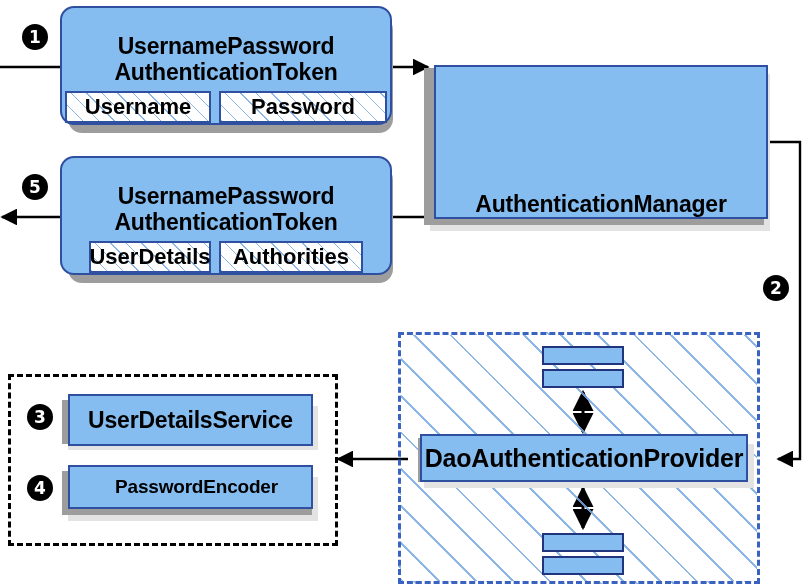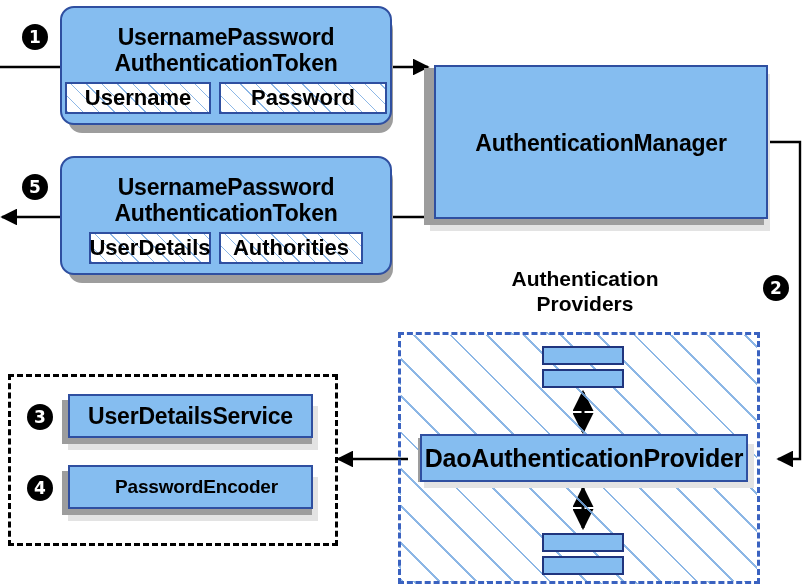--- a/index.html
+++ b/index.html
@@ -5,21 +5,21 @@
   html,body{margin:0;padding:0;background:#ffffff;}
   body{width:803px;height:584px;overflow:hidden;
        font-family:"Liberation Sans",sans-serif;color:#000;}
   #stage{position:relative;width:803px;height:584px;}
   .shadow{position:absolute;background:#9d9d9d;}
   .shadow2{position:absolute;background:#e3e3e3;}
 
   .node{
     position:absolute;background:#85bdf0;border:2px solid #2f4fa0;
     box-sizing:border-box;display:flex;flex-direction:column;
-    align-items:center;justify-content:center;
+    align-items:center;justify-content:flex-end;
   }
   .node.rounded{border-radius:14px;}
   .node .title{
     font-weight:bold;font-size:23px;line-height:26px;text-align:center;
     letter-spacing:-0.2px;width:100%;
   }
   .node.single{justify-content:center;}
 
   
   .hbox{
@@ -126,45 +126,41 @@
     </div>
   </div>
   <div class="badge" style="left:22px;top:174px;">5</div>
 
   <div class="shadow2" style="left:430px;top:74px;width:340px;height:157px;"></div>
   <div class="shadow" style="left:424px;top:68px;width:340px;height:157px;"></div>
   <div class="node" id="nam" style="left:434px;top:65px;width:334px;height:154px;padding-top:2px;">
     <div class="title">AuthenticationManager</div>
   </div>
 
-  <div class="caption" style="left:460px;top:266px;width:250px;">
-    <div>Authentication</div>
-    <div>Providers</div>
-  </div>
   <div class="badge" style="left:763px;top:275px;">2</div>
 
   <div class="dashed-blue" style="left:398px;top:332px;width:362px;height:252px;"></div>
 
   <div class="bar" style="left:542px;top:346px;width:82px;height:19px;"></div>
   <div class="bar" style="left:542px;top:369px;width:82px;height:19px;"></div>
 
   <div class="shadow2" style="left:424px;top:444px;width:330px;height:44px;"></div>
   <div class="shadow" style="left:418px;top:438px;width:330px;height:44px;"></div>
   <div class="node single" id="ndao" style="left:420px;top:434px;width:328px;height:48px;">
     <div class="title" style="font-size:25px;">DaoAuthenticationProvider</div>
   </div>
 
   <div class="bar" style="left:542px;top:533px;width:82px;height:19px;"></div>
   <div class="bar" style="left:542px;top:556px;width:82px;height:19px;"></div>
 
   <div class="dashed-black" style="left:8px;top:374px;width:330px;height:172px;"></div>
 
   <div class="shadow2" style="left:68px;top:406px;width:250px;height:44px;"></div>
   <div class="shadow" style="left:62px;top:400px;width:250px;height:44px;"></div>
-  <div class="node single" style="left:68px;top:394px;width:245px;height:44px;">
+  <div class="node single" style="left:68px;top:394px;width:245px;height:52px;">
     <div class="title" style="font-size:23px;">UserDetailsService</div>
   </div>
   <div class="badge" style="left:27px;top:404px;">3</div>
 
   <div class="shadow2" style="left:68px;top:477px;width:250px;height:44px;"></div>
   <div class="shadow" style="left:62px;top:471px;width:250px;height:44px;"></div>
   <div class="node single" style="left:68px;top:465px;width:245px;height:44px;">
     <div class="title" style="font-size:19px;padding-left:12px;">PasswordEncoder</div>
   </div>
   <div class="badge" style="left:27px;top:475px;">4</div>

